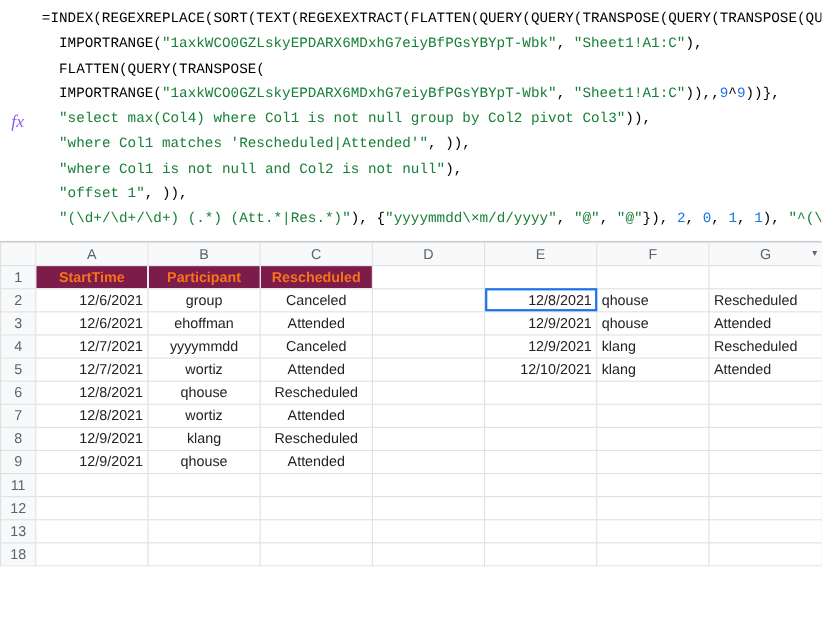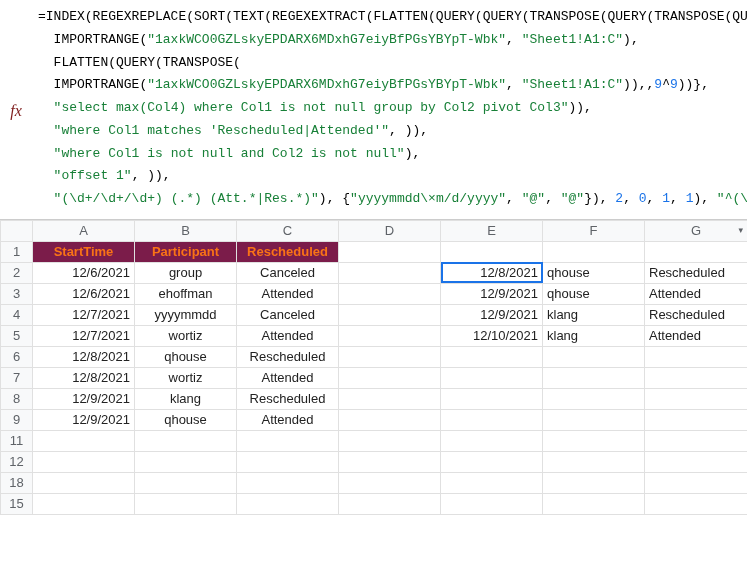--- a/index.html
+++ b/index.html
@@ -15,21 +15,21 @@
     display: flex;
     align-items: flex-start;
     border-bottom: 1px solid #ccc;
     padding: 4px 0 6px 0;
     background: #fff;
   }
   .fx {
     width: 32px;
     min-width: 32px;
     text-align: center;
-    color: #7f1d1d;
+    color: #8b5cf6;
     font-style: italic;
     font-family: "Times New Roman", serif;
     font-size: 16px;
     padding-top: 98px;
   }
   .formula {
     flex: 1;
     font-family: Consolas, "Courier New", monospace;
     font-size: 13px;
     line-height: 1.75;
@@ -252,31 +252,31 @@
     <td class="rowhead">12</td>
     <td></td>
           <td></td>
           <td></td>
           <td></td>
           <td></td>
           <td></td>
           <td></td>
   </tr>
   <tr>
+    <td class="rowhead">13</td>
+    <td></td>
+          <td></td>
+          <td></td>
+          <td></td>
+          <td></td>
+          <td></td>
+          <td></td>
+  </tr>
+  <tr>
     <td class="rowhead">18</td>
-    <td></td>
-          <td></td>
-          <td></td>
-          <td></td>
-          <td></td>
-          <td></td>
-          <td></td>
-  </tr>
-  <tr style="height:10px">
-    <td class="rowhead" style="height:10px">15</td>
     <td></td>
           <td></td>
           <td></td>
           <td></td>
           <td></td>
           <td></td>
           <td></td>
   </tr>
 </tbody>
     </table>

